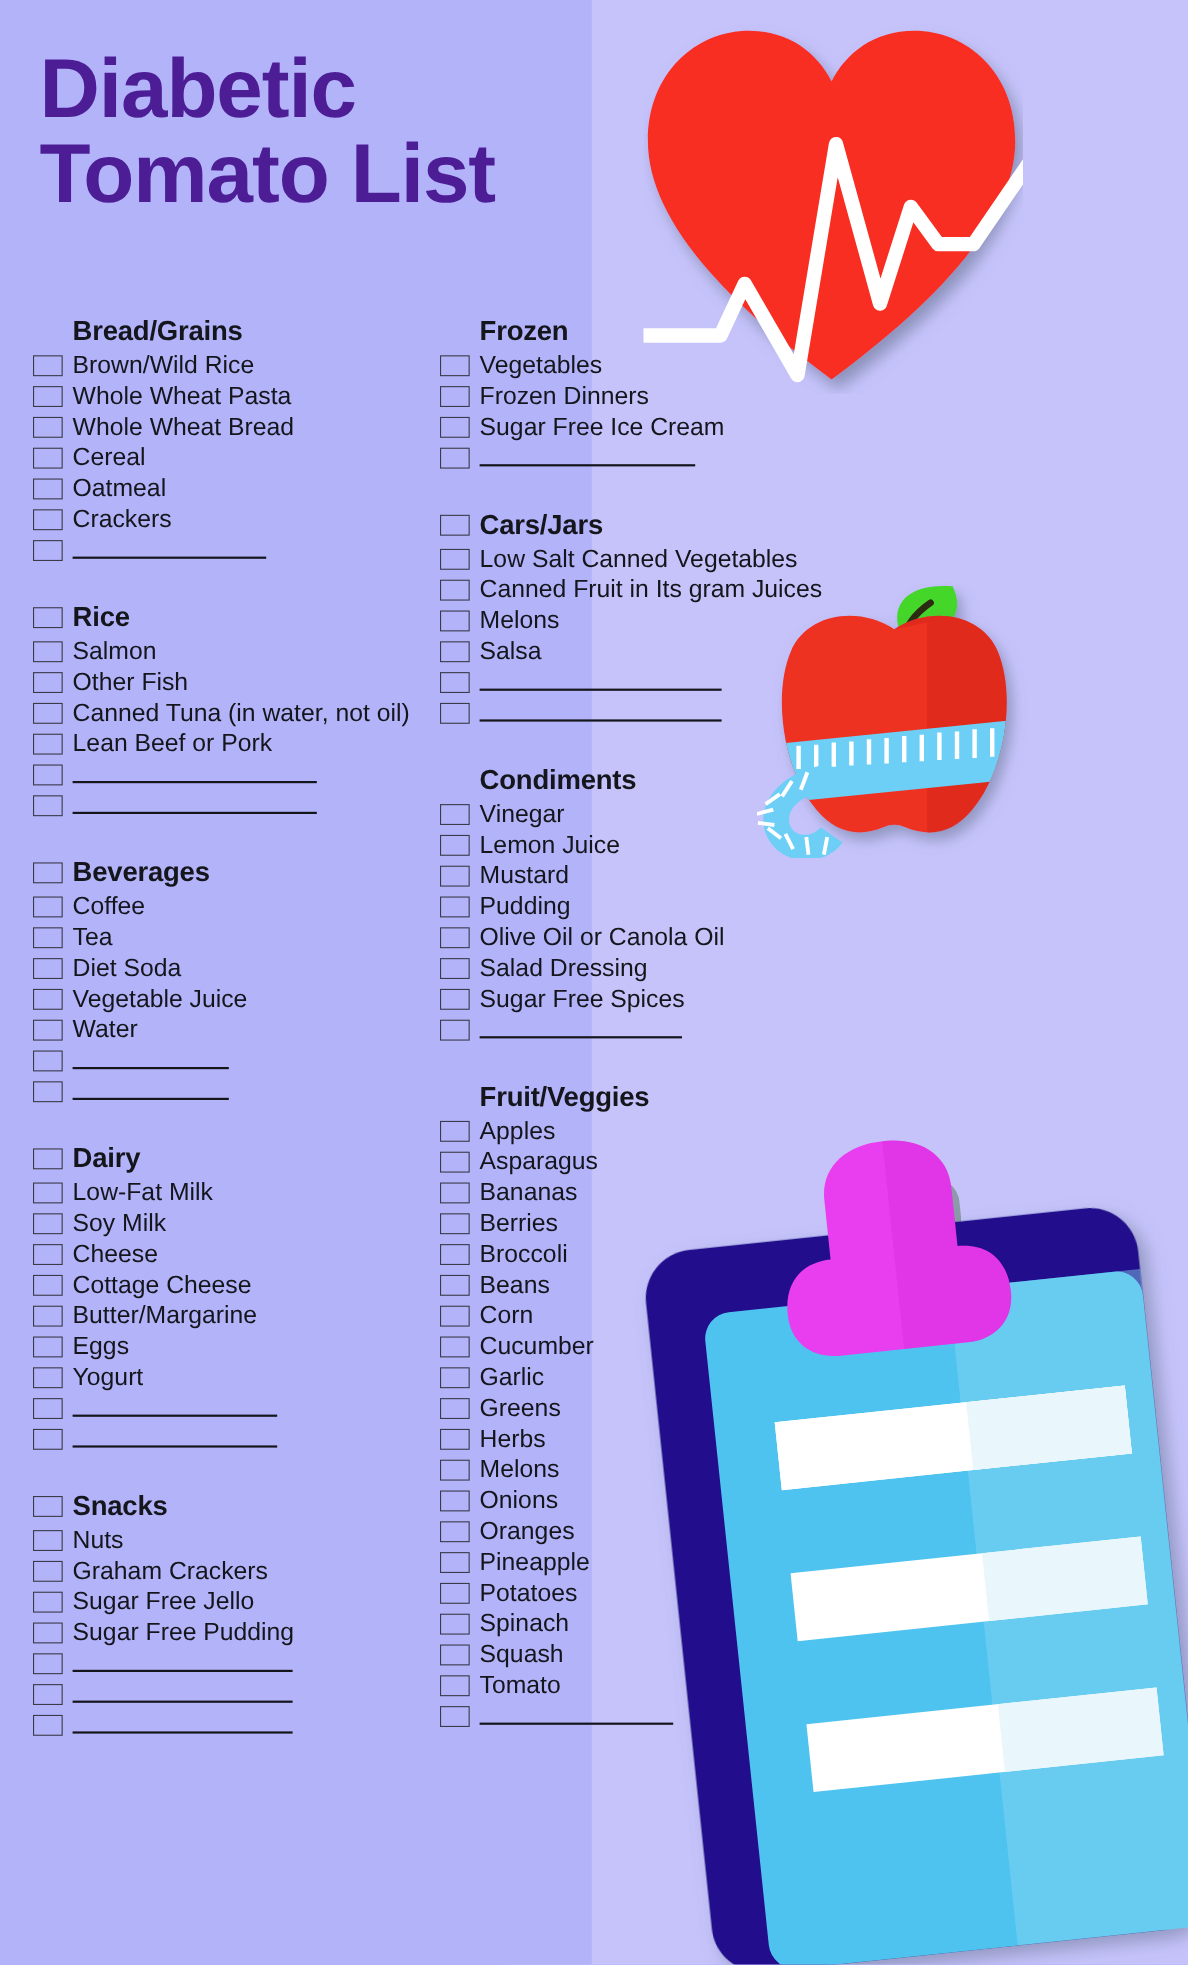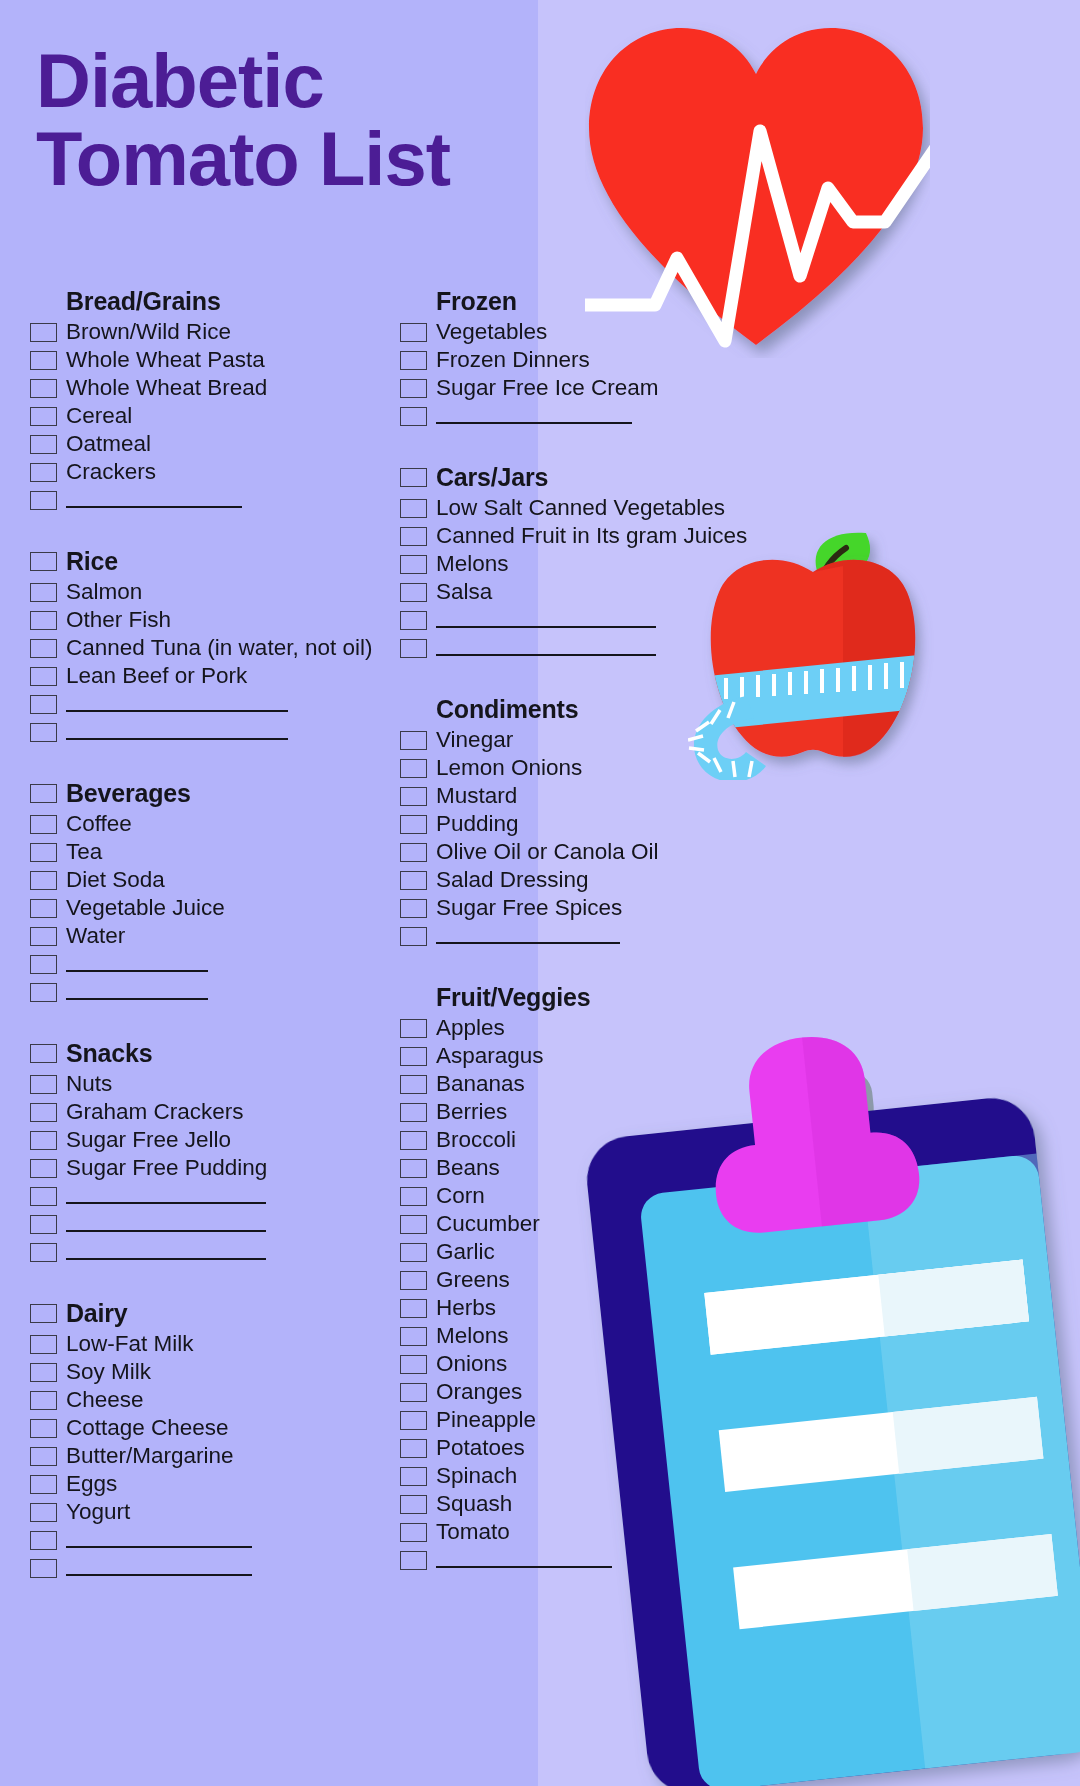--- a/index.html
+++ b/index.html
@@ -268,20 +268,62 @@
         <span class="blank" style="width: 142px;"></span>
       </div>
       <div class="row">
         <div class="cbox"></div>
         <span class="blank" style="width: 142px;"></span>
       </div>
     </div>
     <div class="section">
       <div class="row head">
         <div class="cbox"></div>
+        <span class="label">Dairy</span>
+      </div>
+      <div class="row">
+        <div class="cbox"></div>
+        <span class="label">Low-Fat Milk</span>
+      </div>
+      <div class="row">
+        <div class="cbox"></div>
+        <span class="label">Soy Milk</span>
+      </div>
+      <div class="row">
+        <div class="cbox"></div>
+        <span class="label">Cheese</span>
+      </div>
+      <div class="row">
+        <div class="cbox"></div>
+        <span class="label">Cottage Cheese</span>
+      </div>
+      <div class="row">
+        <div class="cbox"></div>
+        <span class="label">Butter/Margarine</span>
+      </div>
+      <div class="row">
+        <div class="cbox"></div>
+        <span class="label">Eggs</span>
+      </div>
+      <div class="row">
+        <div class="cbox"></div>
+        <span class="label">Yogurt</span>
+      </div>
+      <div class="row">
+        <div class="cbox"></div>
+        <span class="blank" style="width: 186px;"></span>
+      </div>
+      <div class="row">
+        <div class="cbox"></div>
+        <span class="blank" style="width: 186px;"></span>
+      </div>
+    </div>
+    <div class="section">
+      <div class="row head">
+        <div class="cbox"></div>
         <span class="label">Snacks</span>
       </div>
       <div class="row">
         <div class="cbox"></div>
         <span class="label">Nuts</span>
       </div>
       <div class="row">
         <div class="cbox"></div>
         <span class="label">Graham Crackers</span>
       </div>
@@ -297,62 +339,20 @@
         <div class="cbox"></div>
         <span class="blank" style="width: 200px;"></span>
       </div>
       <div class="row">
         <div class="cbox"></div>
         <span class="blank" style="width: 200px;"></span>
       </div>
       <div class="row">
         <div class="cbox"></div>
         <span class="blank" style="width: 200px;"></span>
-      </div>
-    </div>
-    <div class="section">
-      <div class="row head">
-        <div class="cbox"></div>
-        <span class="label">Dairy</span>
-      </div>
-      <div class="row">
-        <div class="cbox"></div>
-        <span class="label">Low-Fat Milk</span>
-      </div>
-      <div class="row">
-        <div class="cbox"></div>
-        <span class="label">Soy Milk</span>
-      </div>
-      <div class="row">
-        <div class="cbox"></div>
-        <span class="label">Cheese</span>
-      </div>
-      <div class="row">
-        <div class="cbox"></div>
-        <span class="label">Cottage Cheese</span>
-      </div>
-      <div class="row">
-        <div class="cbox"></div>
-        <span class="label">Butter/Margarine</span>
-      </div>
-      <div class="row">
-        <div class="cbox"></div>
-        <span class="label">Eggs</span>
-      </div>
-      <div class="row">
-        <div class="cbox"></div>
-        <span class="label">Yogurt</span>
-      </div>
-      <div class="row">
-        <div class="cbox"></div>
-        <span class="blank" style="width: 186px;"></span>
-      </div>
-      <div class="row">
-        <div class="cbox"></div>
-        <span class="blank" style="width: 186px;"></span>
       </div>
     </div>
   </div>
 
 <div class="column" id="col-right">
     <div class="section">
       <div class="row head nobox">
         <span class="label">Frozen</span>
       </div>
       <div class="row">
@@ -405,21 +405,21 @@
     <div class="section">
       <div class="row head nobox">
         <span class="label">Condiments</span>
       </div>
       <div class="row">
         <div class="cbox"></div>
         <span class="label">Vinegar</span>
       </div>
       <div class="row">
         <div class="cbox"></div>
-        <span class="label">Lemon Onions</span>
+        <span class="label">Lemon Juice</span>
       </div>
       <div class="row">
         <div class="cbox"></div>
         <span class="label">Mustard</span>
       </div>
       <div class="row">
         <div class="cbox"></div>
         <span class="label">Pudding</span>
       </div>
       <div class="row">

